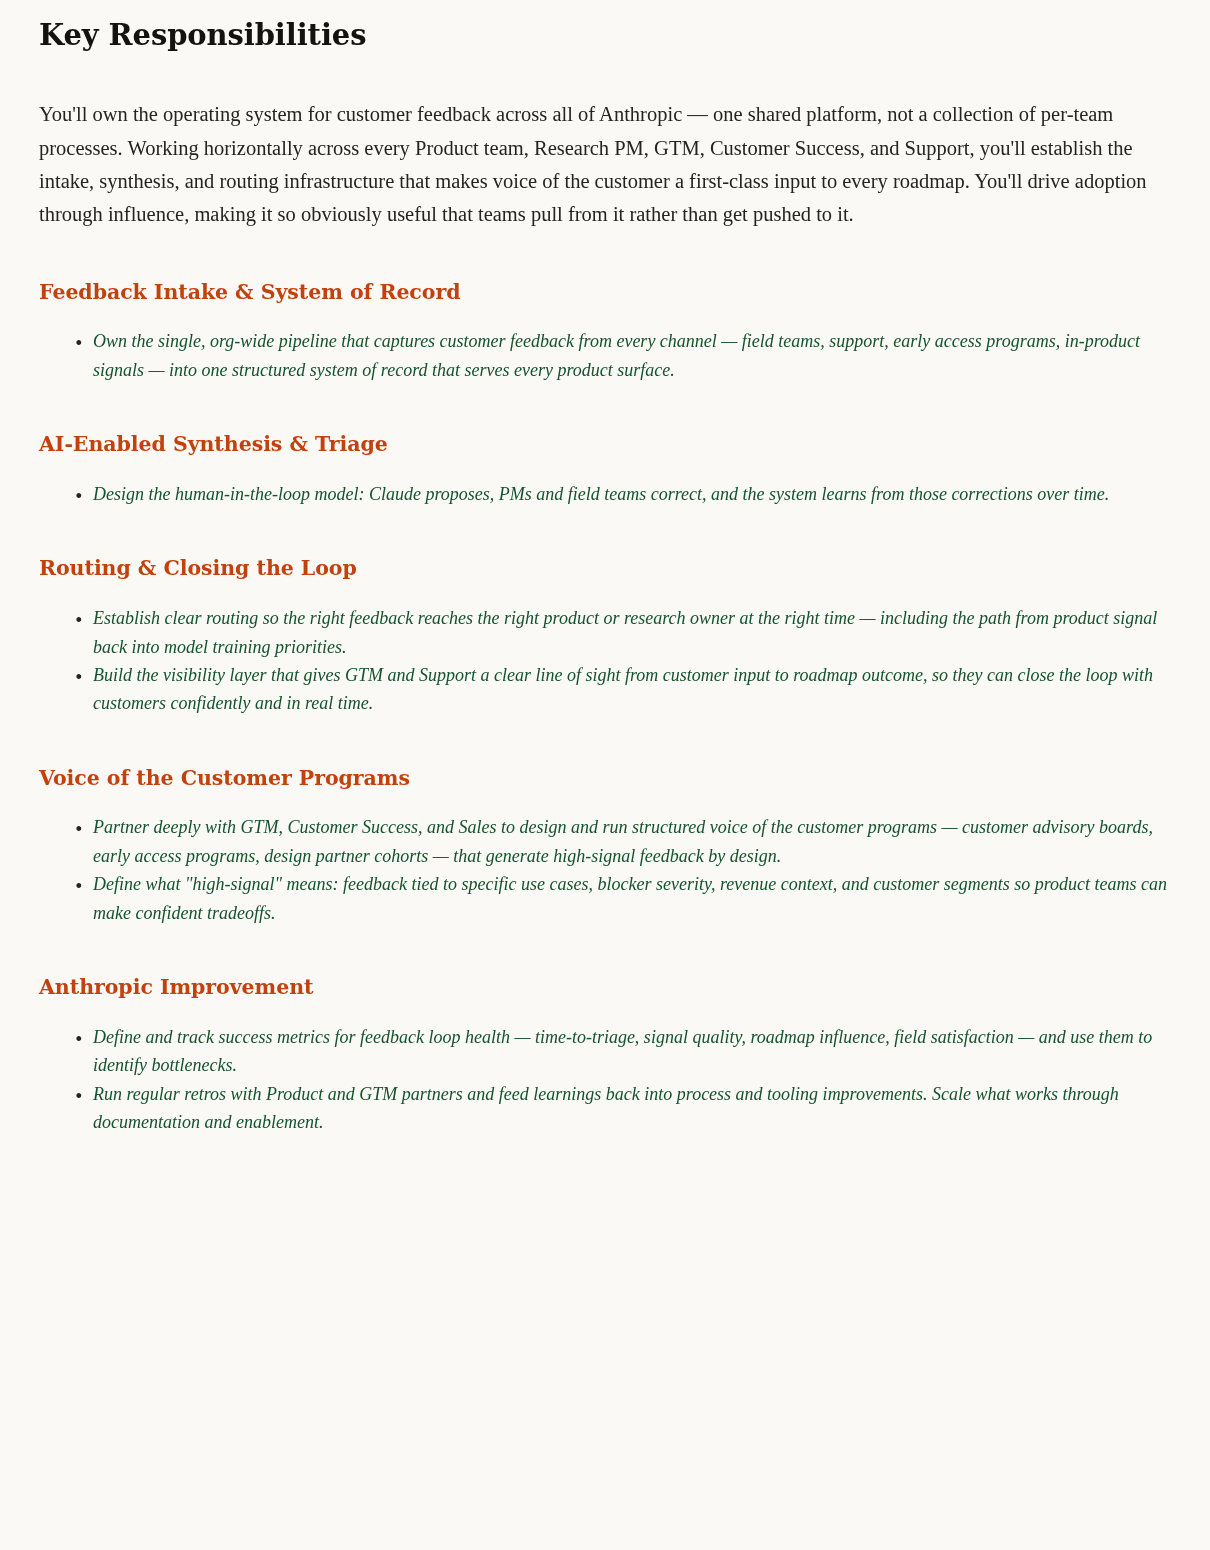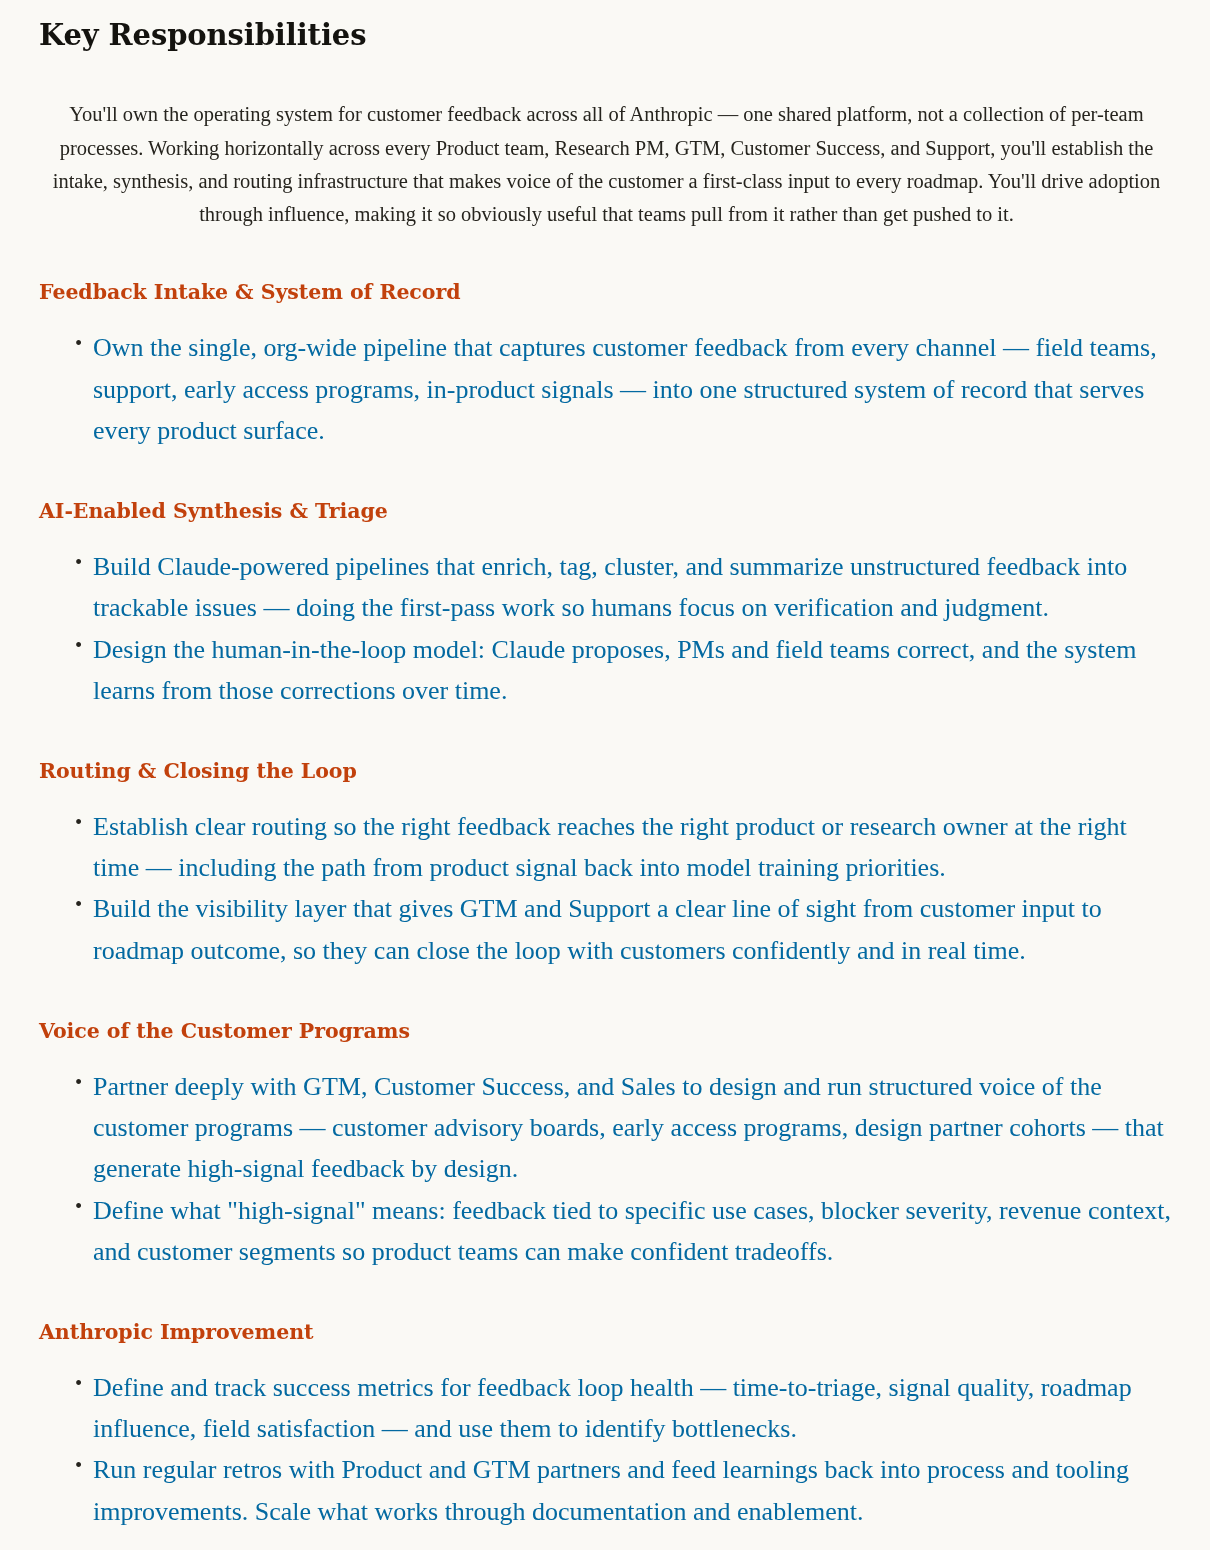--- a/index.html
+++ b/index.html
@@ -27,47 +27,47 @@
     letter-spacing: -0.1px;
     margin: 0 0 0 0;
     color: #14130f;
   }
   p.intro {
     font-size: 20.5px;
     line-height: 1.63;
     margin: 46px 0 0 0;
     max-width: 1140px;
     color: #26241e;
-    text-align: center;
   }
   .section {
     margin-top: 47px;
   }
   h2.section-title {
     font-family: "DejaVu Serif", "Liberation Serif", serif;
     font-size: 20.5px;
     line-height: 1.3;
     font-weight: bold;
     letter-spacing: -0.05px;
     margin: 0 0 0 0;
     color: #c2410c;
   }
   ul.bullets {
     list-style: none;
     margin: 22px 0 0 0;
     padding: 0;
   }
   ul.bullets > li {
     position: relative;
-    font-size: 26px;
+    font-size: 18px;
     line-height: 1.58;
     padding-left: 54px;
     margin: 0 0 0 0;
-    color: #0369a1;
+    color: #14532d;
     max-width: 1136px;
+    font-style: italic;
   }
   ul.bullets > li::before {
     content: "\2022";
     position: absolute;
     left: 36px;
     top: 0;
     font-size: 20.5px;
     line-height: 1.58;
     color: #26241e;
   }
@@ -84,21 +84,20 @@
   <div class="section">
     <h2 class="section-title">Feedback Intake &amp; System of Record</h2>
     <ul class="bullets">
       <li>Own the single, org-wide pipeline that captures customer feedback from every channel — field teams, support, early access programs, in-product signals — into one structured system of record that serves every product surface.</li>
     </ul>
   </div>
 
   <div class="section">
     <h2 class="section-title">AI-Enabled Synthesis &amp; Triage</h2>
     <ul class="bullets">
-      <li>Build Claude-powered pipelines that enrich, tag, cluster, and summarize unstructured feedback into trackable issues — doing the first-pass work so humans focus on verification and judgment.</li>
       <li>Design the human-in-the-loop model: Claude proposes, PMs and field teams correct, and the system learns from those corrections over time.</li>
     </ul>
   </div>
 
   <div class="section">
     <h2 class="section-title">Routing &amp; Closing the Loop</h2>
     <ul class="bullets">
       <li>Establish clear routing so the right feedback reaches the right product or research owner at the right time — including the path from product signal back into model training priorities.</li>
       <li>Build the visibility layer that gives GTM and Support a clear line of sight from customer input to roadmap outcome, so they can close the loop with customers confidently and in real time.</li>
     </ul>

